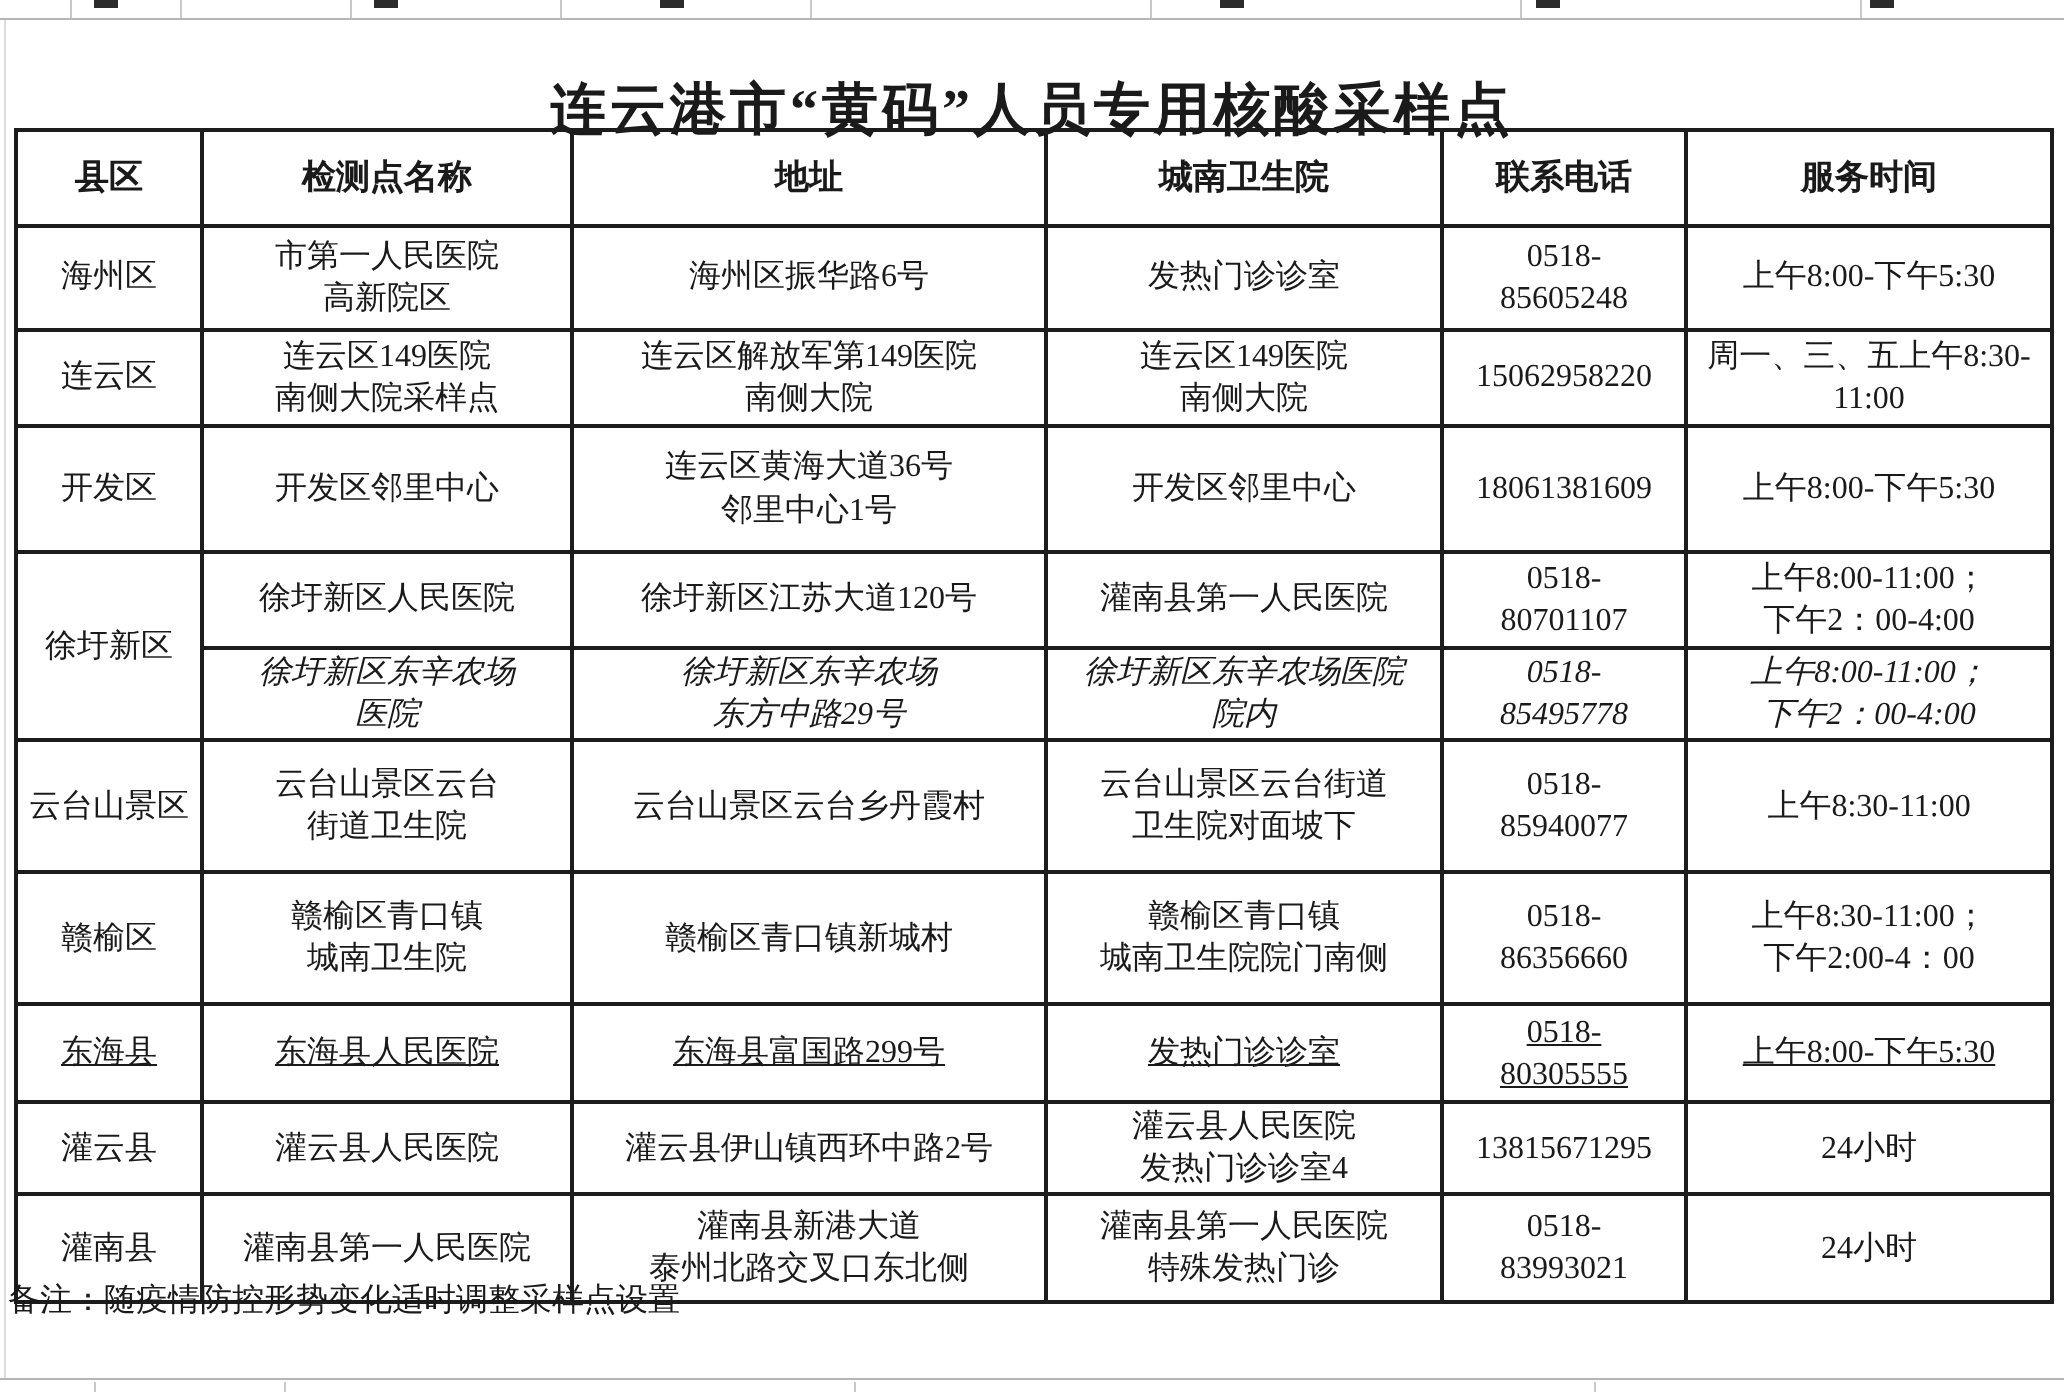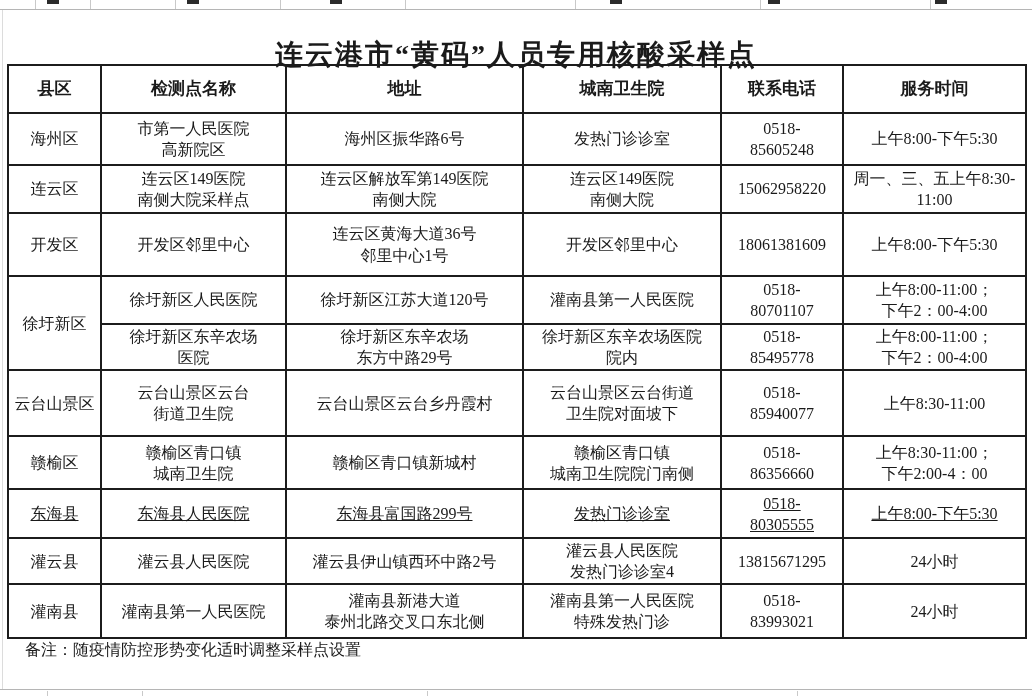--- a/index.html
+++ b/index.html
@@ -21,21 +21,21 @@
     position:absolute; top:64px; left:7px; width:1018px;
     border-collapse:collapse; table-layout:fixed;
   }
   table.main th, table.main td {
     border:2px solid #1c1c1c; text-align:center; vertical-align:middle;
     white-space:pre-line; padding:1px 4px; line-height:1.32;
     overflow:hidden;
   }
   table.main th { font-size:17px; font-weight:bold; height:44px; }
   table.main td { font-size:16px; font-weight:normal; }
-  .note { position:absolute; top:640px; left:25px; font-size:16px; white-space:nowrap; }
+  .note { position:absolute; top:640px; left:4px; font-size:16px; white-space:nowrap; }
   .bottom-strip { position:absolute; bottom:0; left:0; width:1032px; height:6px; border-top:1px solid #b5b5b5; background:#fff; }
   .btick { position:absolute; bottom:0; width:1px; height:5px; background:#c9c9c9; }
 </style>
 </head>
 <body>
 
 <div class="left-line"></div>
 
 <div class="top-strip" id="top-strip">
     <div class="tick-v" style="left: 35px;"></div>
@@ -110,21 +110,21 @@
       <tr style="height: 48px;">
         <td rowspan="2">徐圩新区</td>
         <td>徐圩新区人民医院</td>
         <td>徐圩新区江苏大道120号</td>
         <td>灌南县第一人民医院</td>
         <td>0518-
 80701107</td>
         <td>上午8:00-11:00；
 下午2：00-4:00</td>
       </tr>
-      <tr style="height: 34px;">
+      <tr style="height: 34px; font-style: italic;">
         <td>徐圩新区东辛农场
 医院</td>
         <td>徐圩新区东辛农场
 东方中路29号</td>
         <td>徐圩新区东辛农场医院
 院内</td>
         <td>0518-
 85495778</td>
         <td>上午8:00-11:00；
 下午2：00-4:00</td>
@@ -133,21 +133,21 @@
         <td>云台山景区</td>
         <td>云台山景区云台
 街道卫生院</td>
         <td>云台山景区云台乡丹霞村</td>
         <td>云台山景区云台街道
 卫生院对面坡下</td>
         <td>0518-
 85940077</td>
         <td>上午8:30-11:00</td>
       </tr>
-      <tr style="height: 53px;">
+      <tr style="height: 66px;">
         <td>赣榆区</td>
         <td>赣榆区青口镇
 城南卫生院</td>
         <td>赣榆区青口镇新城村</td>
         <td>赣榆区青口镇
 城南卫生院院门南侧</td>
         <td>0518-
 86356660</td>
         <td>上午8:30-11:00；
 下午2:00-4：00</td>

